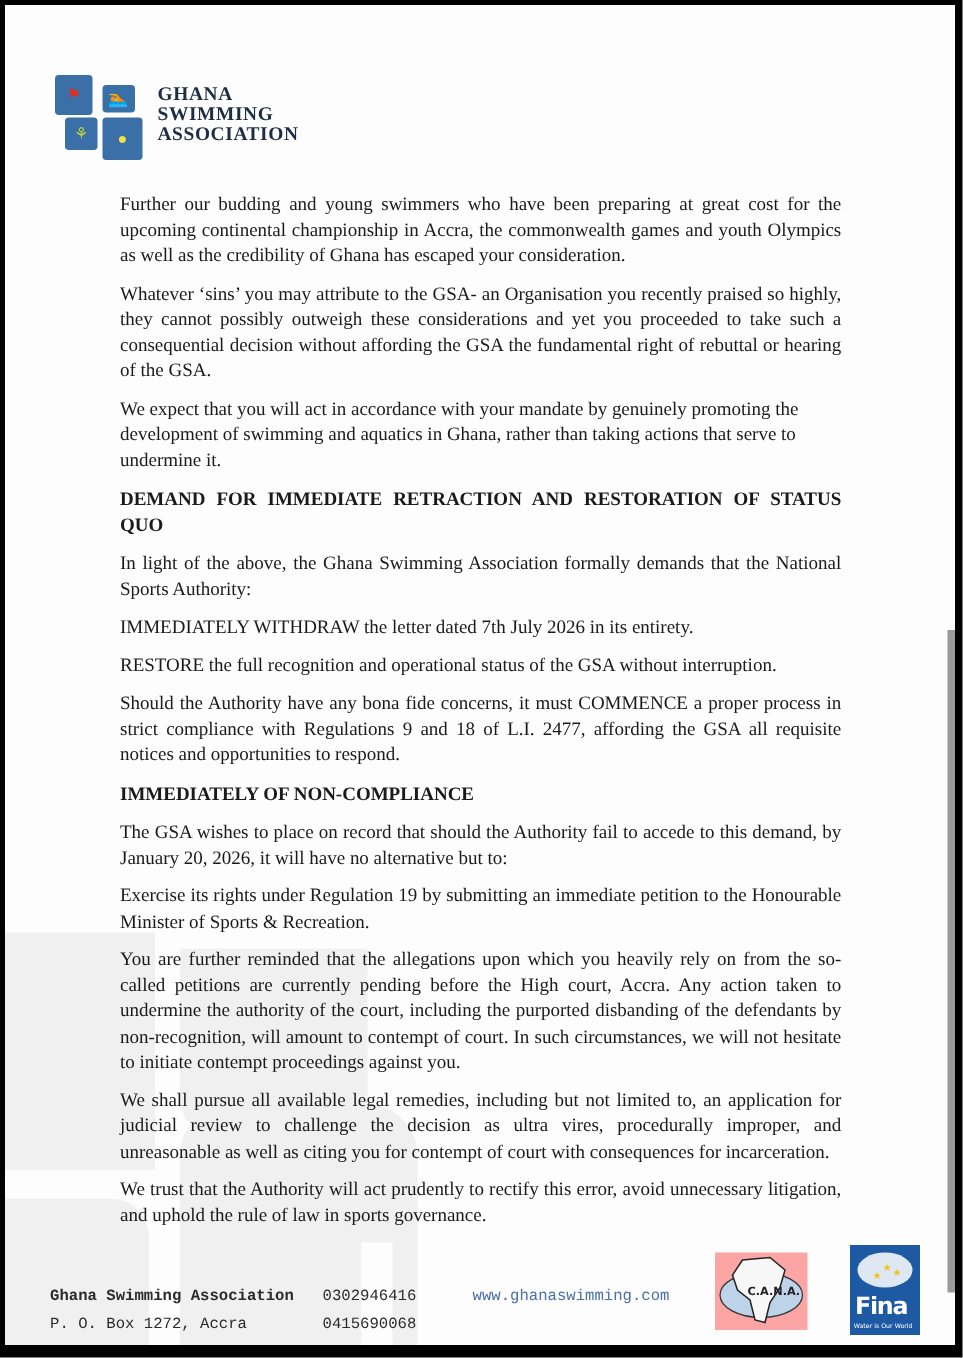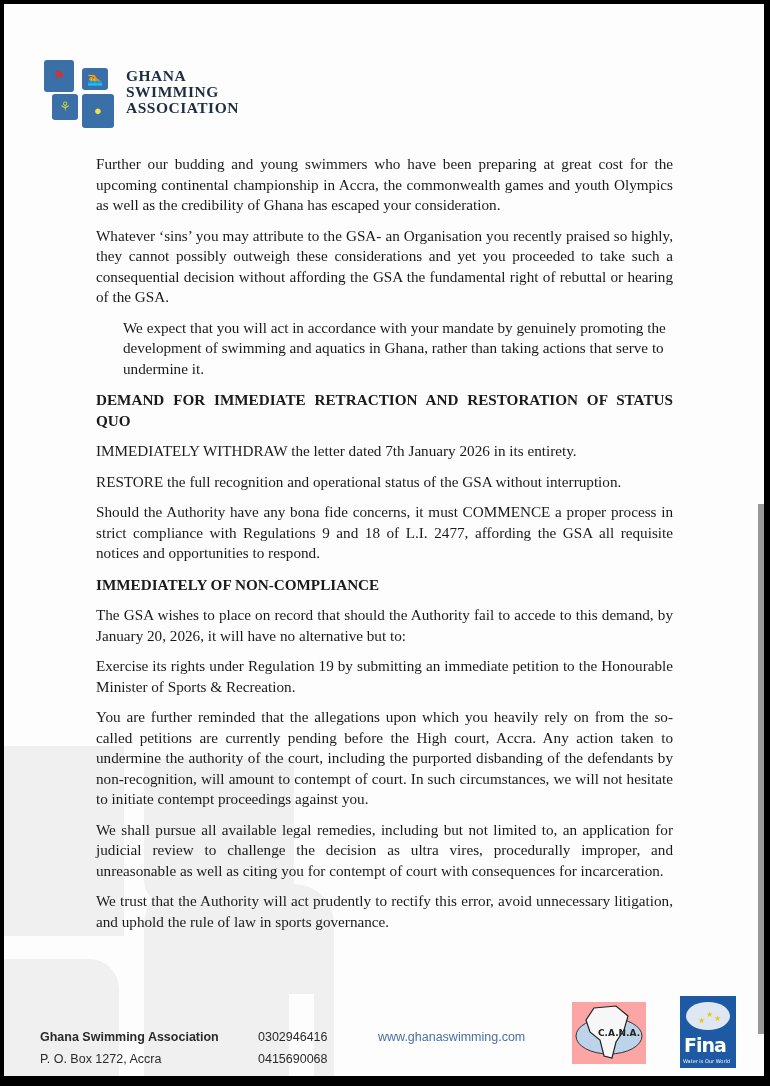--- a/index.html
+++ b/index.html
@@ -29,24 +29,24 @@
     font-family:"DejaVu Sans", sans-serif; font-weight:bold; color:#1d2d44;
     font-size:15.5px; line-height:16px; letter-spacing:0.5px;
   }
   .logo-text div { white-space:nowrap;font-family:Liberation Serif, serif; }
 
   .body-text {
     position:absolute; left:92px; top:150px; width:577px;
     font-family:"Liberation Serif", serif; font-size:15.2px; line-height:20.5px; color:#1a1a1a;
   }
   .body-text p { margin:0 0 10px 0; text-align:justify; }
-  .body-text p.left { text-align:left;margin-left:27px; }
+  .body-text p.left { text-align:left; }
   .body-text h3 { margin:11px 0 10px 0; font-size:15.2px; font-weight:bold; text-align:justify; line-height:20.5px; }
 
-  .footer { position:absolute; left:0; top:1022px; width:625px; height:50px; font-family:Liberation Sans, sans-serif; font-size:12.5px; }
+  .footer { position:absolute; left:0; top:1022px; width:625px; height:50px; font-family:Liberation Mono, monospace; font-size:12.5px; }
   .f-col { position:absolute; top:0; line-height:22px; }
   .f-org { left:36px; color:#2a2a2a; }
   .f-org .name { font-weight:bold; }
   .f-phone { left:254px; color:#2a2a2a; }
   .f-web { left:374px; color:#4a6fa8; }
 
   .cana { position:absolute; left:568px; top:998px; width:74px; height:62px; background:#fca5a5; }
   .fina { position:absolute; left:676px; top:992px; width:56px; height:72px; background:#1d5aa3; color:#fff; font-family:"DejaVu Sans", sans-serif; }
   .fina .globe { position:absolute; left:6px; top:6px; width:44px; height:28px; background:#dfe8f2; border-radius:50%; }
   .fina .star { position:absolute; color:#f3c21a; font-size:8px; }
@@ -75,21 +75,22 @@
       <div>SWIMMING</div>
       <div>ASSOCIATION</div>
     </div>
   </div>
 
   <div class="body-text">
     <p>Further our budding and young swimmers who have been preparing at great cost for the upcoming continental championship in Accra, the commonwealth games and youth Olympics as well as the credibility of Ghana has escaped your consideration.</p>
     <p>Whatever ‘sins’ you may attribute to the GSA- an Organisation you recently praised so highly, they cannot possibly outweigh these considerations and yet you proceeded to take such a consequential decision without affording the GSA the fundamental right of rebuttal or hearing of the GSA.</p>
     <p class="left">We expect that you will act in accordance with your mandate by genuinely promoting the development of swimming and aquatics in Ghana, rather than taking actions that serve to undermine it.</p>
     <h3>DEMAND FOR IMMEDIATE RETRACTION AND RESTORATION OF STATUS QUO</h3>
-    <p>IMMEDIATELY WITHDRAW the letter dated 7th January 2026 in its entirety.</p>
+    <p>In light of the above, the Ghana Swimming Association formally demands that the National Sports Authority:</p>
+    <p>IMMEDIATELY WITHDRAW the letter dated 7th July 2026 in its entirety.</p>
     <p>RESTORE the full recognition and operational status of the GSA without interruption.</p>
     <p>Should the Authority have any bona fide concerns, it must COMMENCE a proper process in strict compliance with Regulations 9 and 18 of L.I. 2477, affording the GSA all requisite notices and opportunities to respond.</p>
     <h3>IMMEDIATELY OF NON-COMPLIANCE</h3>
     <p>The GSA wishes to place on record that should the Authority fail to accede to this demand, by January 20, 2026, it will have no alternative but to:</p>
     <p>Exercise its rights under Regulation 19 by submitting an immediate petition to the Honourable Minister of Sports &amp; Recreation.</p>
     <p>You are further reminded that the allegations upon which you heavily rely on from the so-called petitions are currently pending before the High court, Accra. Any action taken to undermine the authority of the court, including the purported disbanding of the defendants by non-recognition, will amount to contempt of court. In such circumstances, we will not hesitate to initiate contempt proceedings against you.</p>
     <p>We shall pursue all available legal remedies, including but not limited to, an application for judicial review to challenge the decision as ultra vires, procedurally improper, and unreasonable as well as citing you for contempt of court with consequences for incarceration.</p>
     <p>We trust that the Authority will act prudently to rectify this error, avoid unnecessary litigation, and uphold the rule of law in sports governance.</p>
   </div>
 

